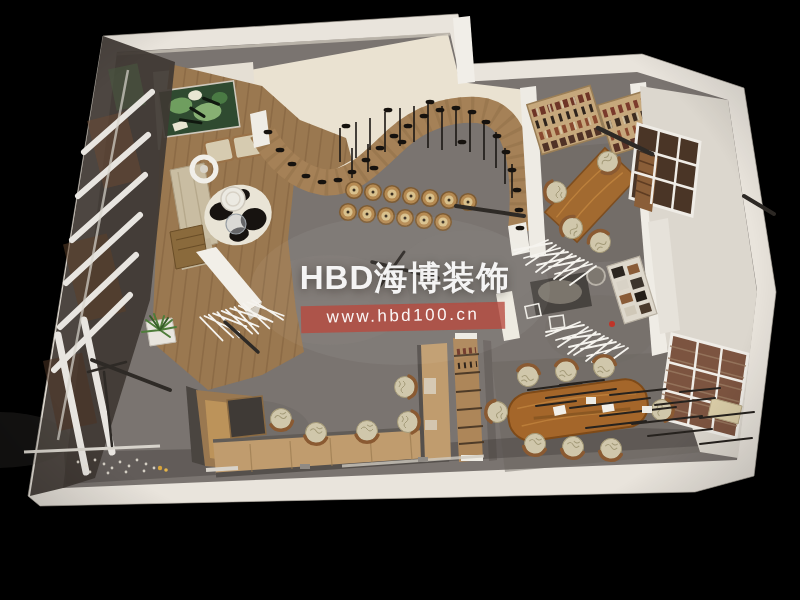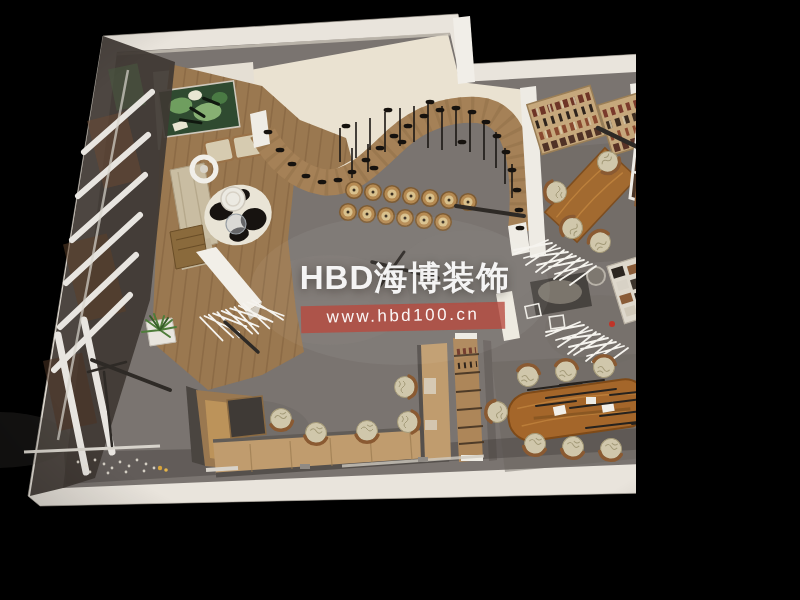--- a/index.html
+++ b/index.html
@@ -1,16 +1,16 @@
 <!DOCTYPE html>
 <html style="--background: #000000; --wall: #e9e4dc; --wall-shade: #d2ccc2; --floor: #7a7470; --floor-dark: #59544f; --cream-floor: #eae2d1; --wood-floor: #9a7850; --plank-line: #7c5c3b; --curve-wood: #a58157; --counter-wood: #c09c6e; --partition-wood: #ad8659; --table-wood: #a4662a; --desk-wood: #a26a30; --chair-seat: #d0c7ab; --chair-frame: #8a5a32; --sofa: #c9bda2; --glass: #3f3833; --mullion: #e8e5e0; --shoe: #16120e; --branch: #f5f3ee; --accent-red: #b9493d; --art-green: #5d8c4c; --brick: #7c5440; --rod: #2e2a26;"><head>
 <meta charset="utf-8">
 <style>
   html,body{margin:0;padding:0;background:#000;}
-  .stage{position:relative;width:636px;height:600px;overflow:hidden;background:var(--background,#000);font-family:"Liberation Sans",sans-serif;}
+  .stage{position:relative;width:800px;height:600px;overflow:hidden;background:var(--background,#000);font-family:"Liberation Sans",sans-serif;}
   .stage svg{position:absolute;left:0;top:0;}
   .wm-title{position:absolute;left:294px;top:260px;width:222px;text-align:center;
     font-family:"Liberation Sans",sans-serif;font-weight:bold;font-size:33px;line-height:36px;
     color:rgba(255,255,255,.93);letter-spacing:1px;white-space:nowrap;
     text-shadow:0 2px 8px rgba(40,35,30,.5);z-index:5;}
   .wm-band{position:absolute;left:301px;top:304px;width:204px;height:27px;
     background:var(--accent-red,#b9493d);opacity:.78;transform:rotate(-1.2deg);z-index:4;}
   .wm-url{position:absolute;left:301px;top:306px;width:204px;text-align:center;
     font-family:"Liberation Sans",sans-serif;font-size:17px;letter-spacing:2.5px;
     color:rgba(255,255,255,.95);transform:rotate(-1.2deg);z-index:5;}

